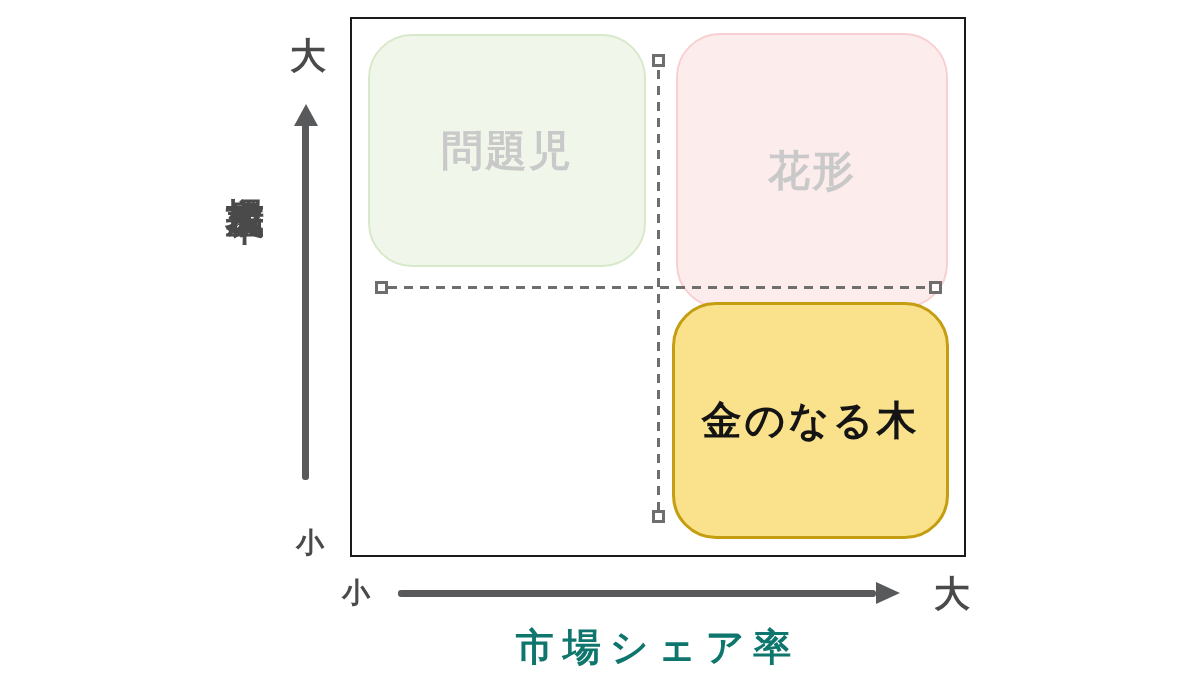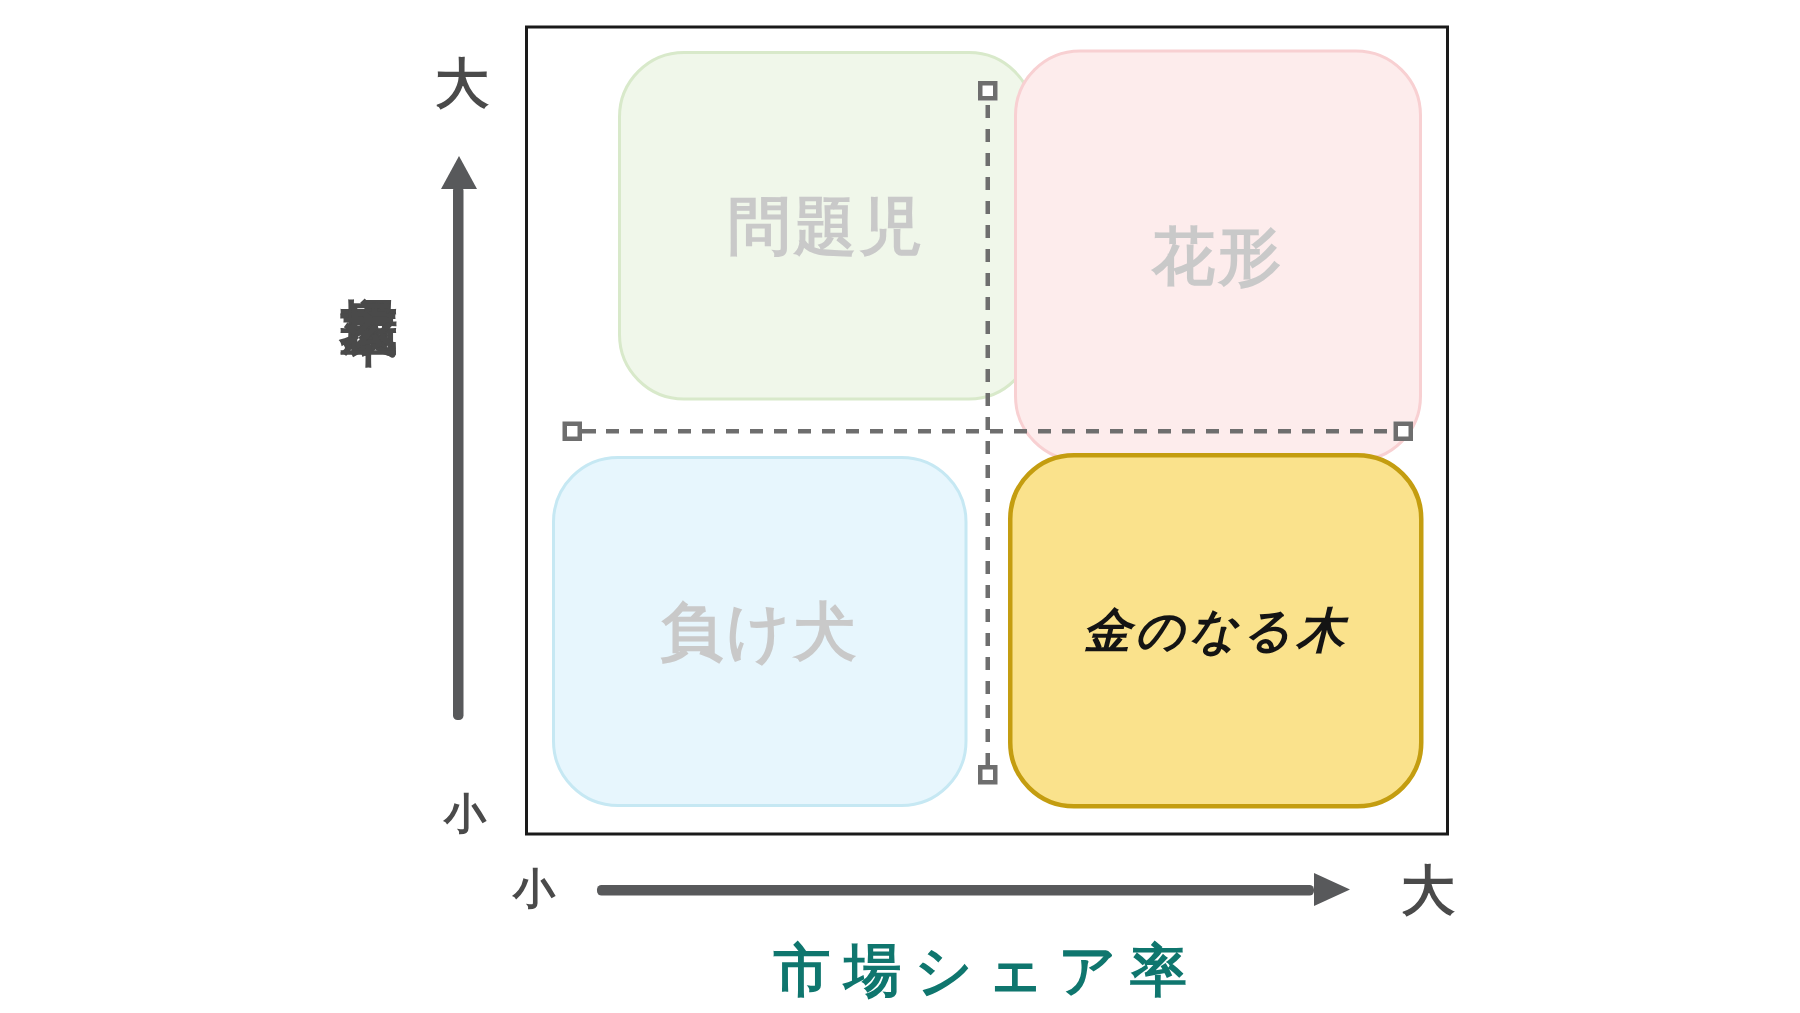--- a/index.html
+++ b/index.html
@@ -32,21 +32,21 @@
   .quad-label {
     font-size: 42px;
     font-weight: 800;
     letter-spacing: 2px;
     white-space: nowrap;
   }
   .quad-problem { left: 368px; top: 34px;  width: 278px; height: 233px; }
   .quad-star    { left: 676px; top: 33px;  width: 272px; height: 275px; }
   .quad-dog     { left: 368px; top: 304px; width: 277px; height: 234px; }
   .quad-cash    { left: 672px; top: 302px; width: 277px; height: 237px; border-width: 3px; }
-  .quad-cash .quad-label { font-size: 32px; letter-spacing: 3px; font-style: italic; }
+  .quad-cash .quad-label { font-size: 40px; letter-spacing: 3px; }
   
   .divider-v {
     position: absolute;
     left: 657px; top: 70px;
     width: 3px; height: 442px;
     background-image: repeating-linear-gradient(180deg, #6e6e6e 0 9px, transparent 9px 16px);
   }
   .divider-h {
     position: absolute;
     left: 388px; top: 286px;
@@ -143,28 +143,25 @@
 <div class="canvas">
 
   <div class="y-max" style="color: rgb(74, 74, 74);">大</div>
   <div class="y-arrow-head" style="border-bottom-color: rgb(88, 89, 91);"></div>
   <div class="y-arrow-line" style="background: rgb(88, 89, 91);"></div>
   <div class="y-title" style="color: rgb(74, 74, 74);">市場成長率</div>
   <div class="y-min" style="color: rgb(74, 74, 74);">小</div>
 
   <div class="frame" style="border-color: rgb(26, 26, 26); background: rgb(255, 255, 255);"></div>
 
-  <div class="quad quad-problem" style="background: rgb(240, 247, 234); border-color: rgb(216, 233, 202); margin-left: 44px;">
+  <div class="quad quad-problem" style="background: rgb(240, 247, 234); border-color: rgb(216, 233, 202);">
     <span class="quad-label" style="color: rgb(201, 201, 201);">問題児</span>
   </div>
   <div class="quad quad-star" style="background: rgb(253, 236, 236); border-color: rgb(248, 208, 210);">
     <span class="quad-label" style="color: rgb(201, 201, 201);">花形</span>
-  </div>
-  <div class="quad quad-dog" style="background: rgb(231, 246, 253); border-color: rgb(198, 232, 243);">
-    <span class="quad-label" style="color: rgb(201, 201, 201);">負け犬</span>
   </div>
   <div class="quad quad-cash" style="background: rgb(250, 226, 140); border-color: rgb(196, 157, 16);">
     <span class="quad-label" style="color: rgb(20, 20, 20);">金のなる木</span>
   </div>
 
   <div class="divider-v"></div>
   <div class="divider-h"></div>
   <div class="handle handle-v-top" style="background: rgb(255, 255, 255); border-color: rgb(110, 110, 110);"></div>
   <div class="handle handle-v-bottom" style="background: rgb(255, 255, 255); border-color: rgb(110, 110, 110);"></div>
   <div class="handle handle-h-left" style="background: rgb(255, 255, 255); border-color: rgb(110, 110, 110);"></div>

